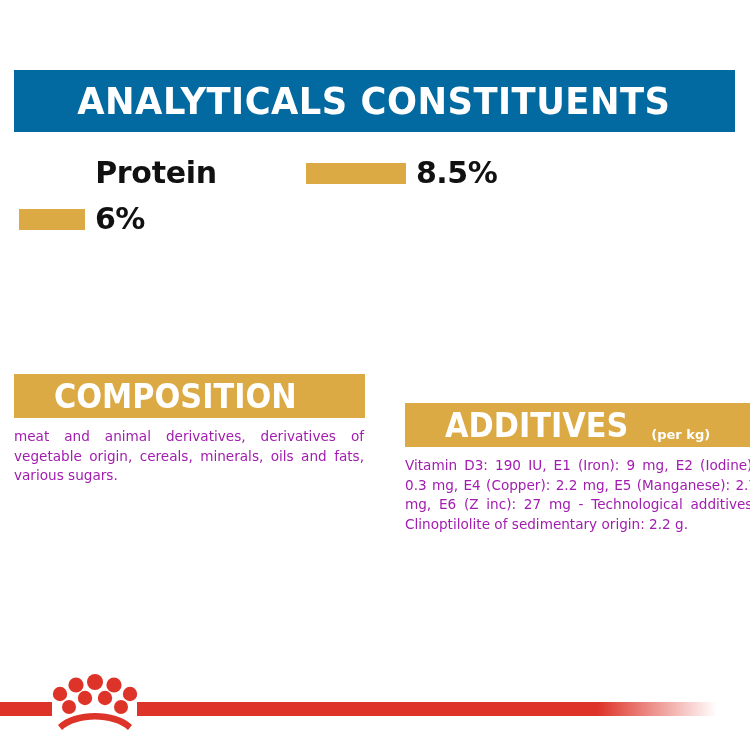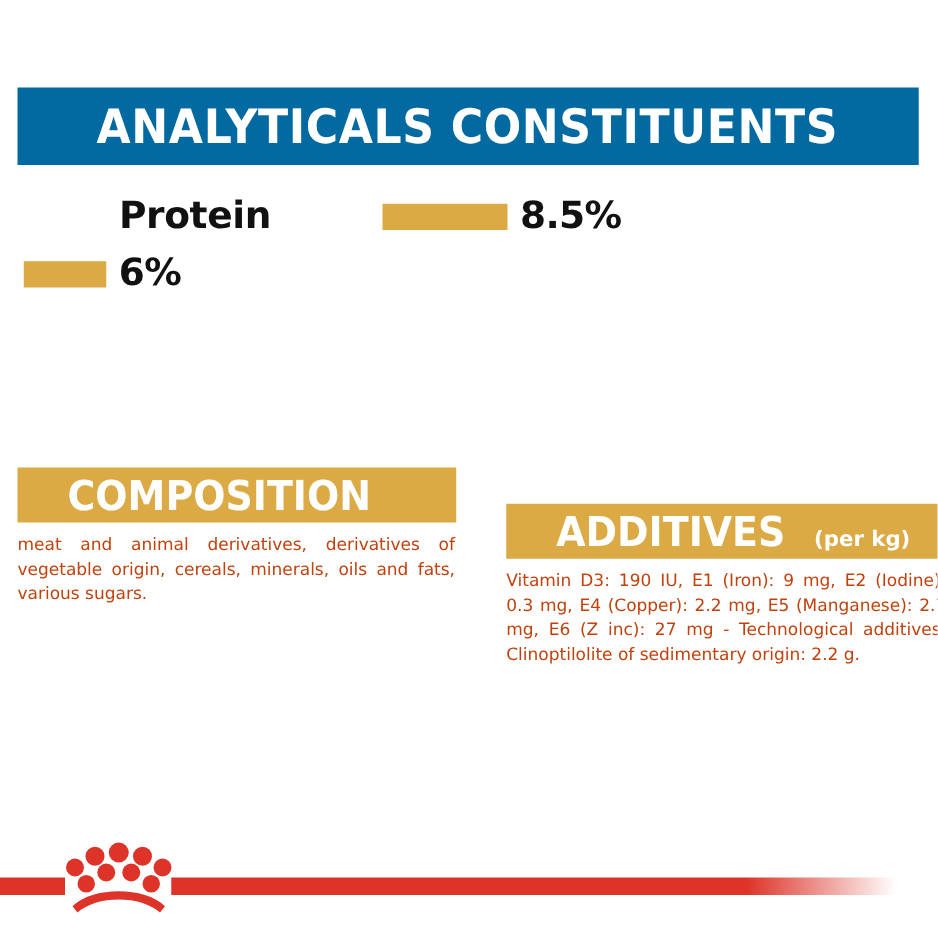--- a/index.html
+++ b/index.html
@@ -108,34 +108,34 @@
     line-height: 1;
     letter-spacing: 0px;
     transform: scaleX(0.92);
     transform-origin: left center;
     white-space: nowrap;
   }
   .panel-head-sub {
     color: #ffffff;
     font-family: "DejaVu Sans", sans-serif;
     font-weight: bold;
-    font-size: 17px;
+    font-size: 13px;
     line-height: 1;
     margin-left: 7px;
     margin-bottom: -3px;
     align-self: flex-end;
     padding-bottom: 9px;
     white-space: nowrap;
   }
   .panel-body {
     margin-top: 9px;
     font-family: "DejaVu Sans", sans-serif;
     font-size: 13.6px;
     line-height: 19.5px;
-    color: #c2410c;
+    color: #a21caf;
     text-align: justify;
   }
   .panel-composition .panel-body { padding-right: 1px; }
 
   
   .footer-rule-left {
     position: absolute;
     left: 0px;
     top: 702px;
     width: 52px;

